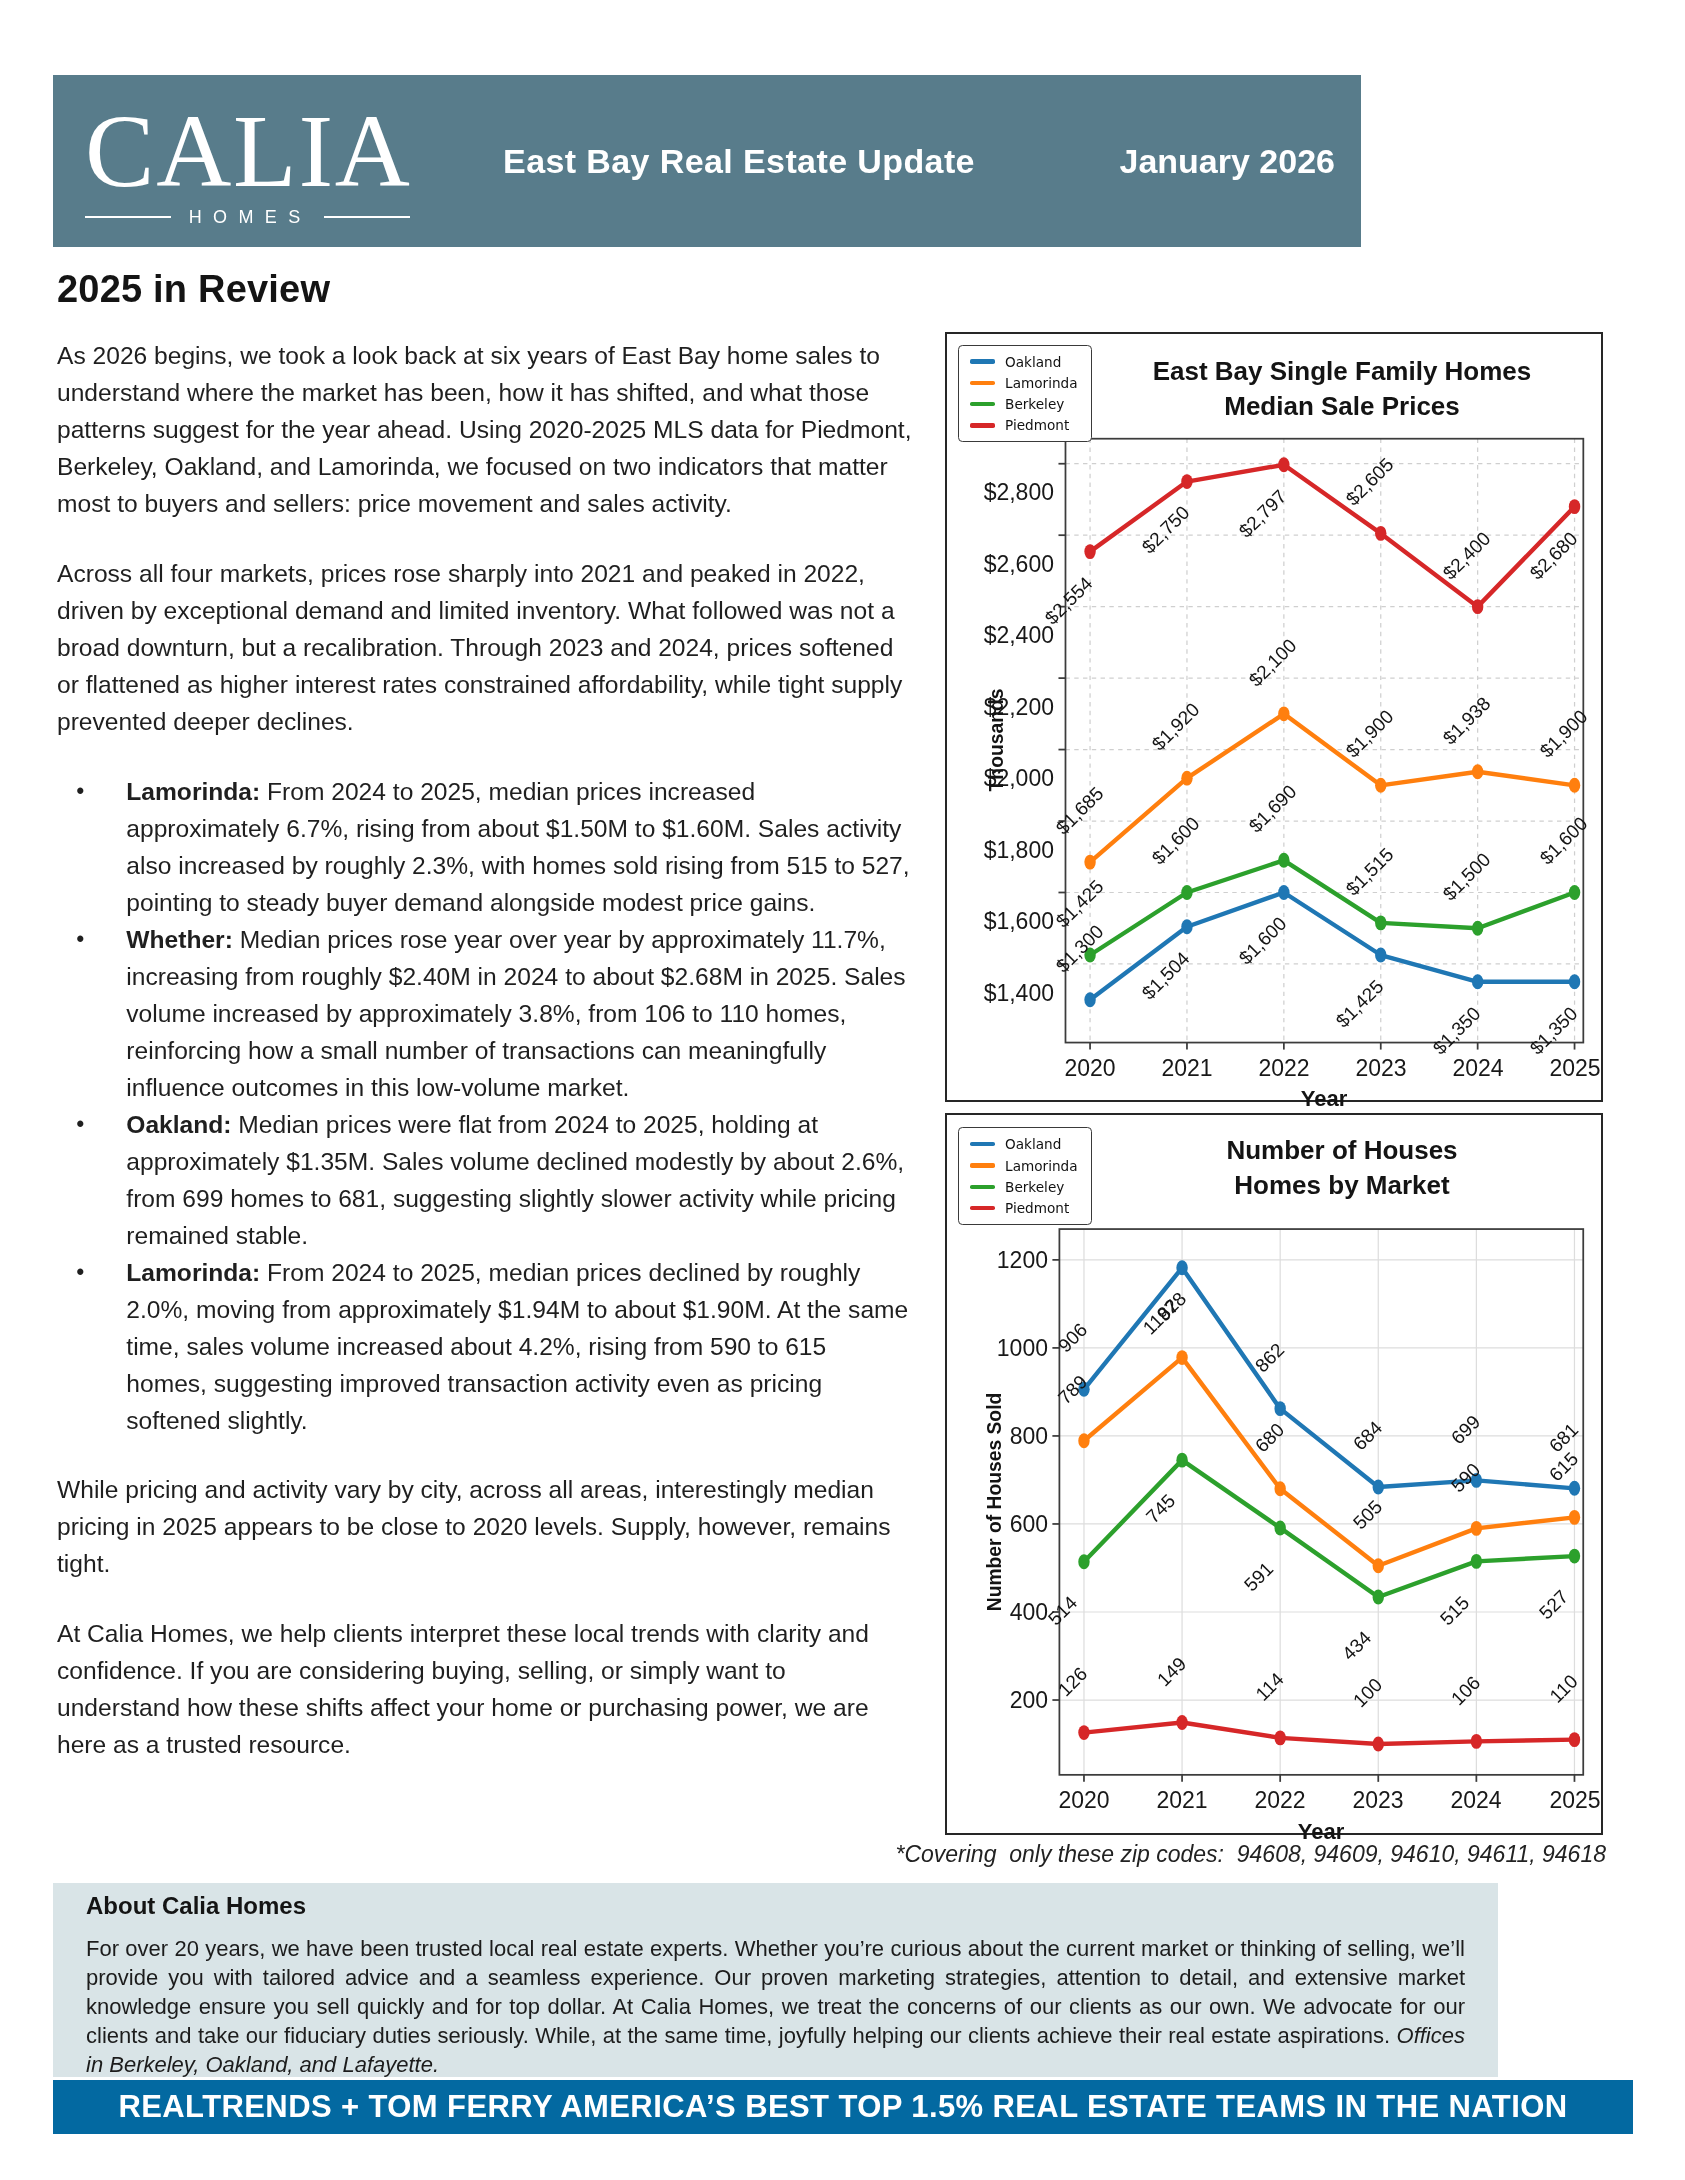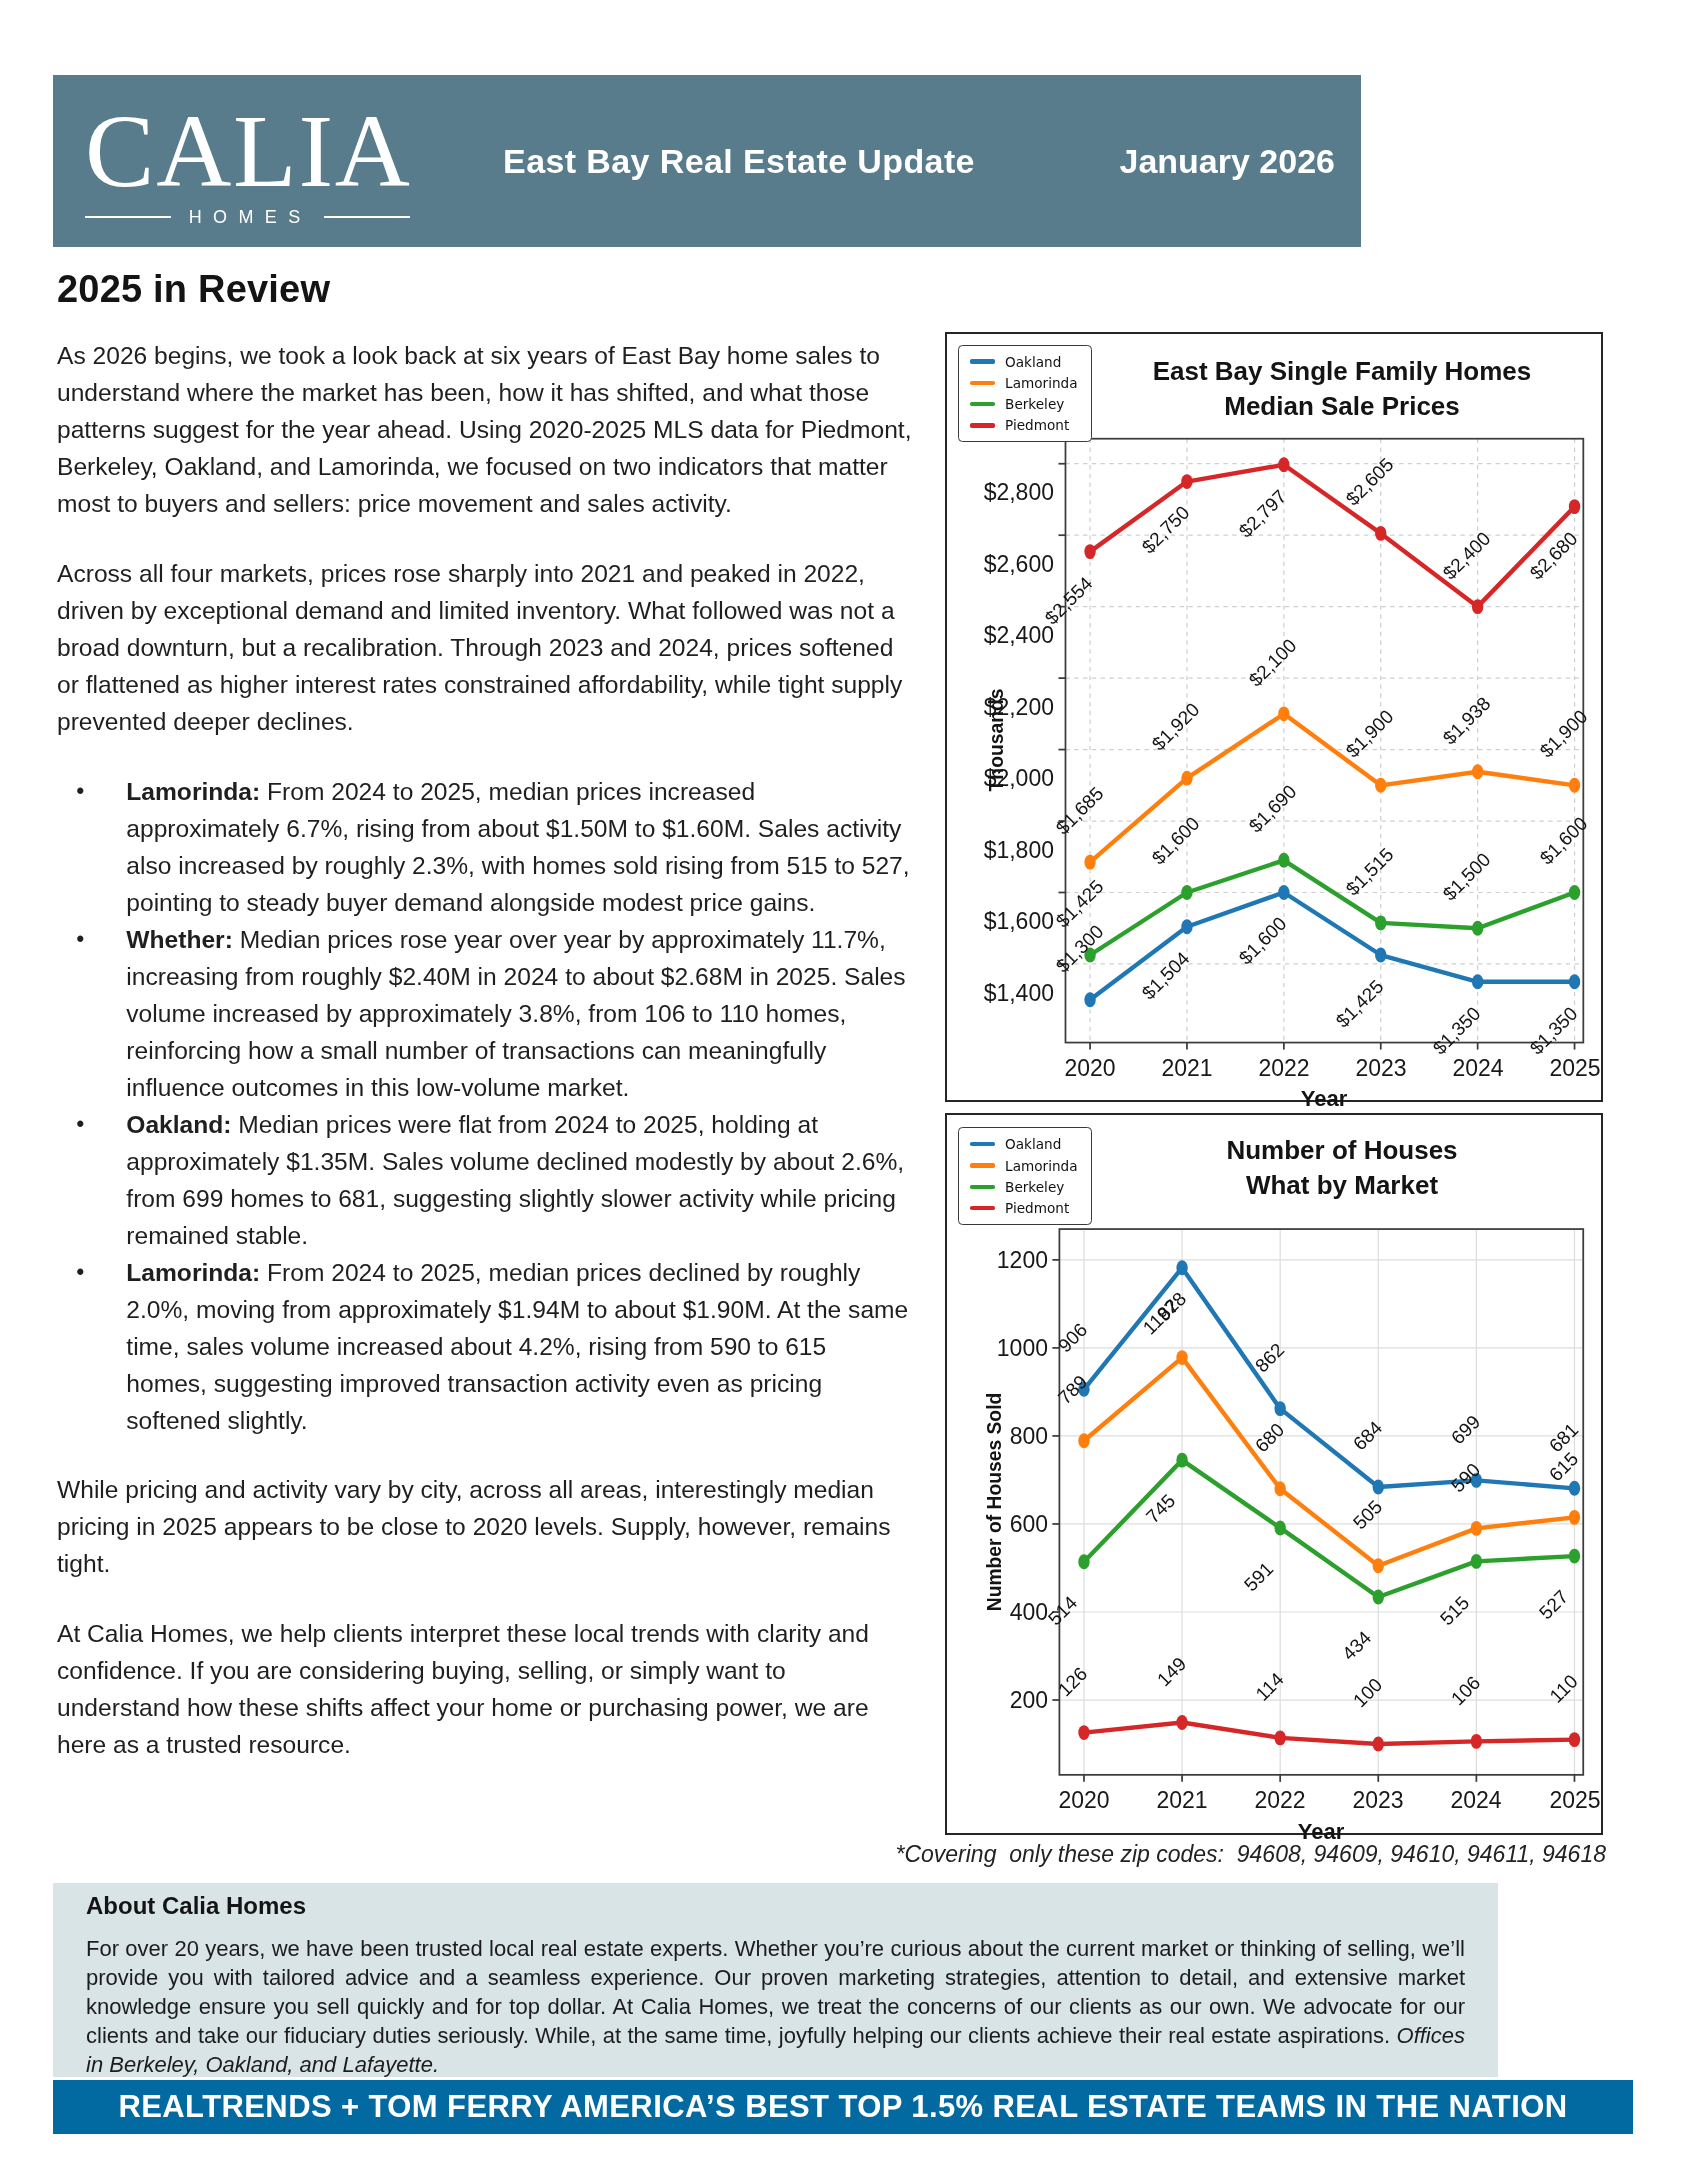--- a/index.html
+++ b/index.html
@@ -206,21 +206,21 @@
       </div>
       <div class="legend-row">
         <div class="legend-swatch" style="background: rgb(214, 39, 40);"></div>
         <div class="legend-label">Piedmont</div>
       </div>
     </div>
   </div>
 <div id="chart2" class="chartbox">
     <div class="chart-title" style="left: 395px; top: 17.6px;">
       <div>Number of Houses</div>
-      <div>What by Market</div>
+      <div>Homes by Market</div>
     </div>
     <svg width="653" height="716" viewBox="0 0 744 816">
       <line x1="128" x2="725" y1="666.7258064516129" y2="666.7258064516129" stroke="#dddddd" stroke-width="1.4"></line>
       <line x1="128" x2="725" y1="566.4032258064517" y2="566.4032258064517" stroke="#dddddd" stroke-width="1.4"></line>
       <line x1="128" x2="725" y1="466.0806451612903" y2="466.0806451612903" stroke="#dddddd" stroke-width="1.4"></line>
       <line x1="128" x2="725" y1="365.758064516129" y2="365.758064516129" stroke="#dddddd" stroke-width="1.4"></line>
       <line x1="128" x2="725" y1="265.43548387096774" y2="265.43548387096774" stroke="#dddddd" stroke-width="1.4"></line>
       <line x1="128" x2="725" y1="165.11290322580646" y2="165.11290322580646" stroke="#dddddd" stroke-width="1.4"></line>
       <line x1="156" x2="156" y1="130" y2="752" stroke="#dddddd" stroke-width="1.4"></line>
       <line x1="267.8" x2="267.8" y1="130" y2="752" stroke="#dddddd" stroke-width="1.4"></line>

